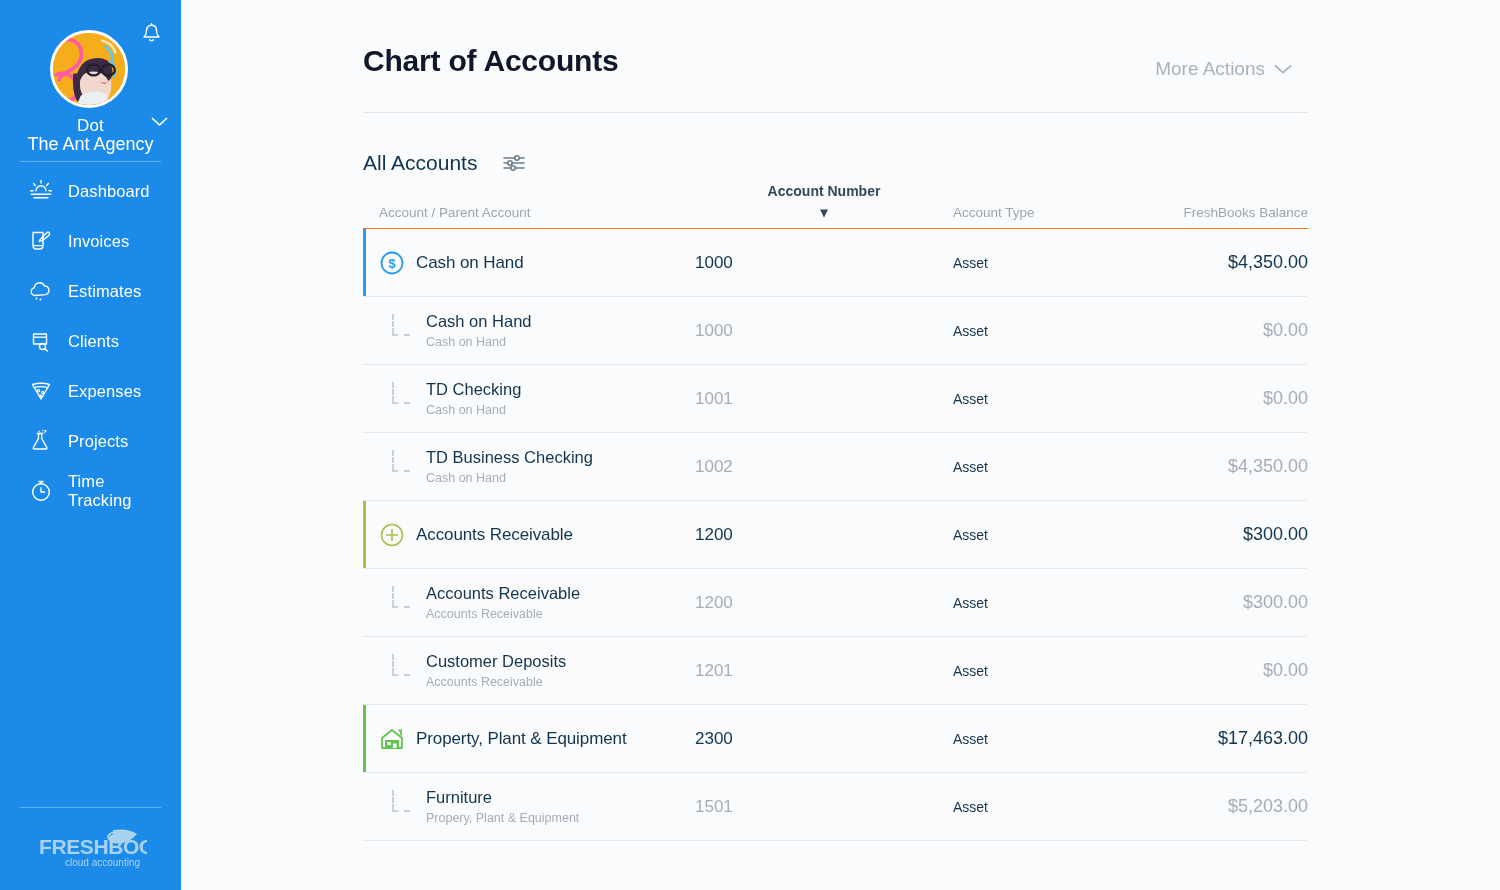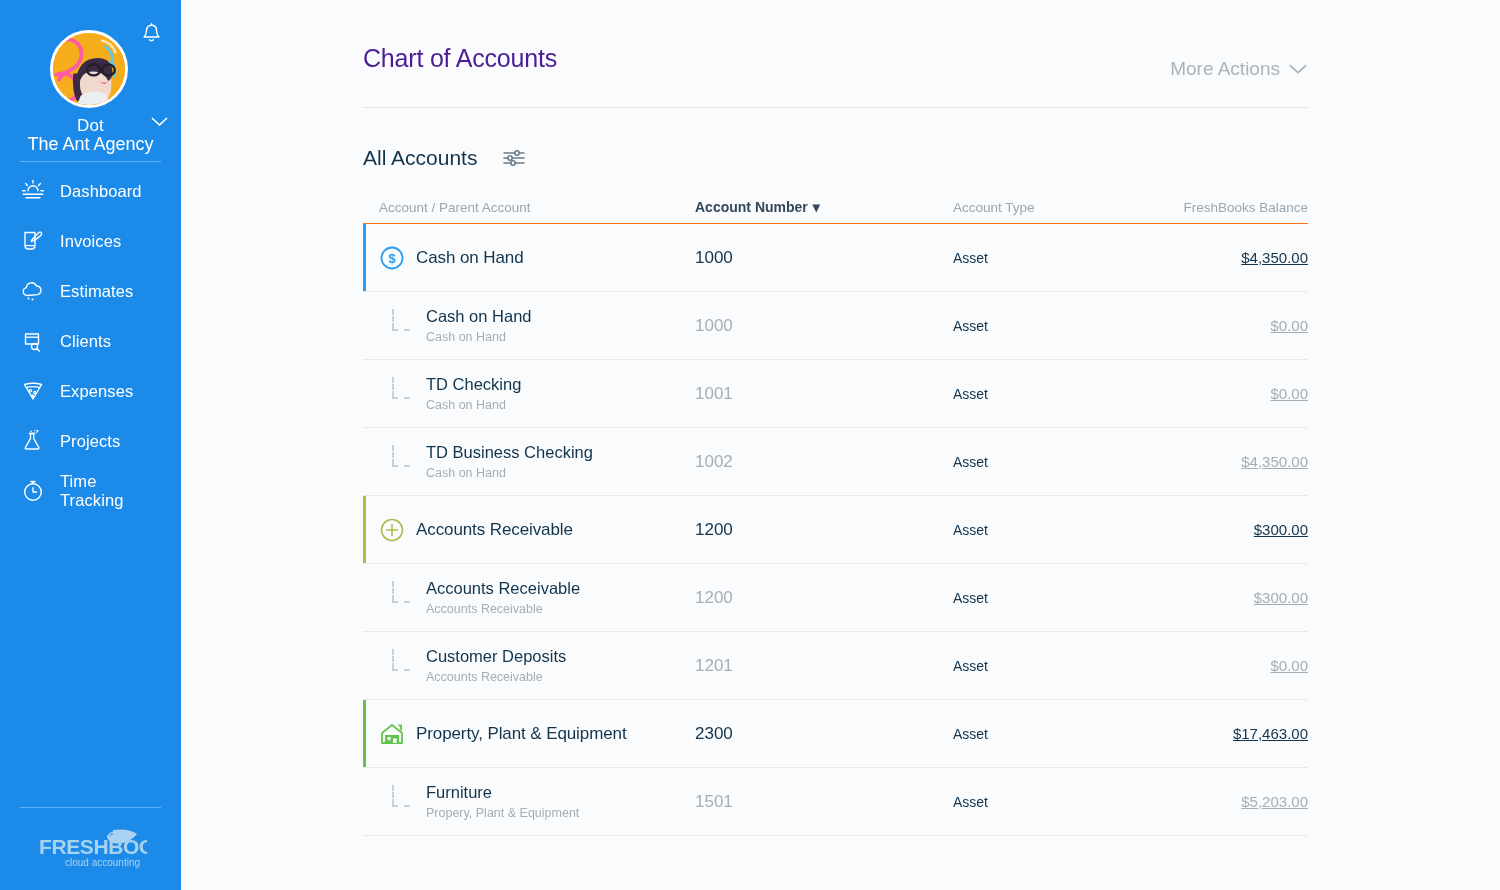--- a/index.html
+++ b/index.html
@@ -48,21 +48,21 @@
   .acct-chevron {
     position: absolute; right: 12px; top: 112px;
     width: 20px; height: 20px; cursor: pointer;
     display: flex; align-items: center; justify-content: center;
   }
   .sb-divider {
     position: absolute; left: 20px; right: 20px; top: 161px;
     height: 1px; background: rgba(255,255,255,0.32);
   }
 
-  .nav { position: absolute; top: 166px; left: 0; width: 161px; }
+  .nav { position: absolute; top: 166px; left: 0; width: 161px; padding-left: 8px; }
   .nav-item {
     display: flex; align-items: center;
     height: 50px;
     padding-left: 18px;
     cursor: pointer;
     color: #ffffff;
     font-size: 16.5px;
     letter-spacing: .1px;
   }
   .nav-item .ico {
@@ -90,26 +90,26 @@
     overflow: hidden;
   }
 
   .page-head {
     position: relative;
     margin: 0 0 0 182px;
     width: 945px;
     padding-top: 44px;
   }
   .page-title {
-    font-size: 25px; font-weight: 400;
-    color: #4c1d95; letter-spacing: -.2px;
+    font-size: 30px; font-weight: 700;
+    color: #0f172a; letter-spacing: -.2px;
     display: inline-block;
   }
   .more-actions {
-    position: absolute; right: 1px; top: 58px;
+    position: absolute; right: 16px; top: 58px;
     font-size: 19px; color: #a8b4bd;
     cursor: pointer;
     display: flex; align-items: center; gap: 9px;
   }
   .head-rule {
     margin: 34px 0 0 182px; width: 945px;
     height: 1px; background: #e3e7ea;
   }
 
   .section-head {
@@ -123,21 +123,21 @@
 
   
   .table { margin: 26px 0 0 182px; width: 945px; }
   .thead {
     display: flex; align-items: flex-end;
     padding-bottom: 8px;
     border-bottom: 1px solid #f97316;
     height: 28px;
   }
   .th { font-size: 13.5px; color: #9aa7b1; font-weight: 400; }
-  .th.sorted { color: #33475b; font-weight: bold; font-size: 14px; display: flex; align-items: center; gap: 5px;}
+  .th.sorted { color: #33475b; font-weight: bold; font-size: 14px; display: flex; align-items: center; gap: 5px; flex-direction: column;}
   .col-name   { width: 332px; padding-left: 16px; }
   .col-num    { width: 258px; }
   .col-type   { width: 168px; text-align: left; }
   .col-bal    { width: 187px; text-align: right; }
 
   .row {
     display: flex; align-items: center;
     border-bottom: 1px solid #e6eaed;
     position: relative;
     background: transparent;
@@ -147,21 +147,21 @@
   .row.child  { height: 68px; }
   .row-bar {
     position: absolute; left: 0; top: 0; bottom: 0;
     width: 3px;
   }
   .cell { display: flex; align-items: center; }
   .cell.name { width: 332px; padding-left: 16px; }
   .cell.num  { width: 258px; font-size: 17px; color: #12344d; }
   .cell.num.muted { color: #a3aeb8; }
   .cell.type { width: 168px; font-size: 14px; color: #12344d; }
-  .cell.bal  { width: 187px; font-size: 15px; color: #12344d; justify-content: flex-end; text-decoration: underline; }
+  .cell.bal  { width: 187px; font-size: 18px; color: #12344d; justify-content: flex-end; }
   .cell.bal.muted { color: #a3aeb8; }
 
   .acct-icon {
     width: 26px; height: 26px;
     flex: 0 0 26px;
     margin-right: 11px;
     display: flex; align-items: center; justify-content: center;
   }
   .acct-title { font-size: 17px; color: #12344d; letter-spacing: -.1px; }
 

